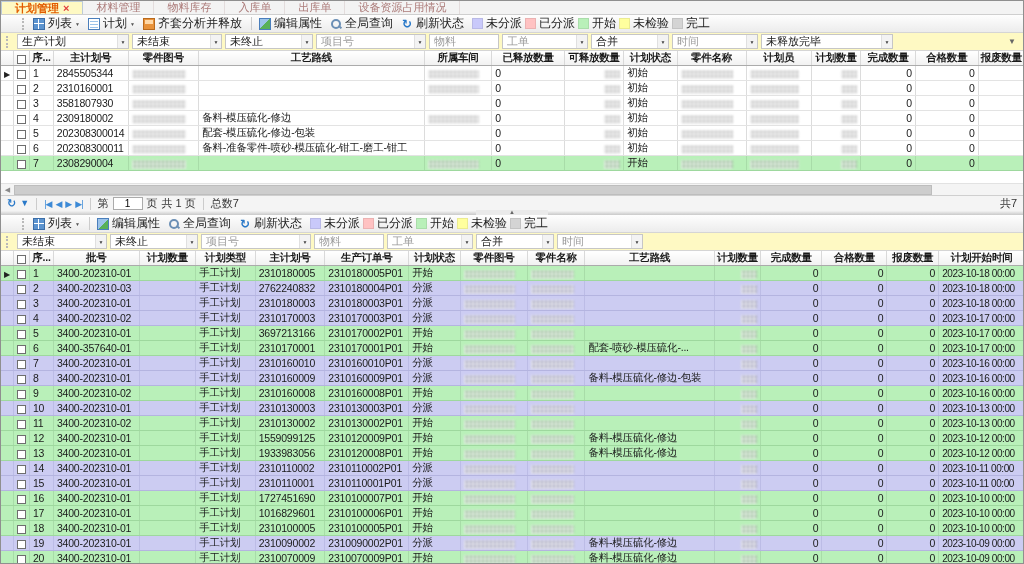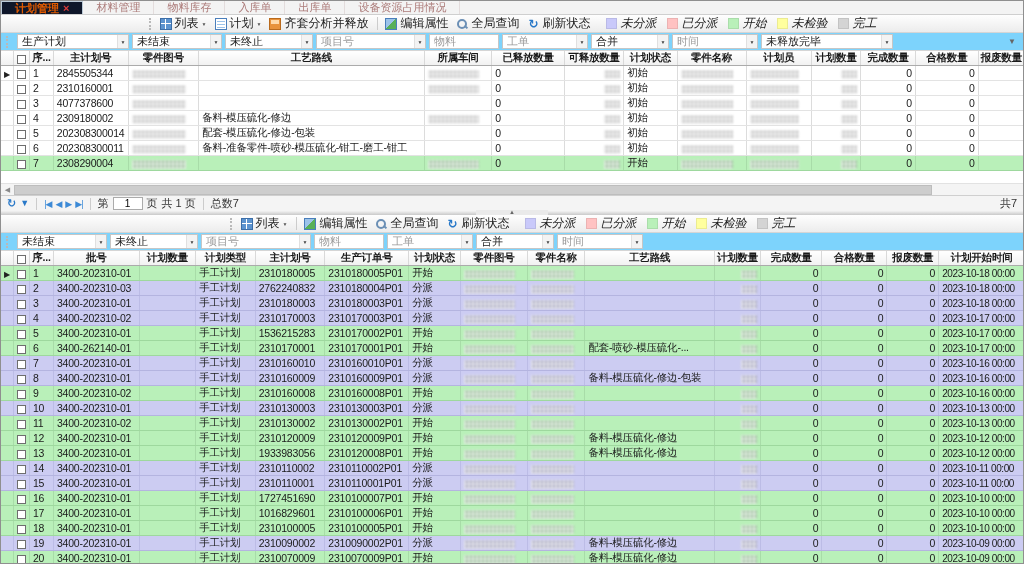--- a/index.html
+++ b/index.html
@@ -3,45 +3,45 @@
 <meta charset="utf-8">
 <title>计划管理</title>
 <style>
   html,body{margin:0;padding:0;background:#d8d8d8;}
   *{box-sizing:border-box;}
   #app{width:1024px;height:564px;background:#f0f0f0;border:1px solid #8f8f8f;overflow:hidden;
        font-family:"Liberation Sans","DejaVu Sans",sans-serif;font-size:11px;color:#1a1a1a;position:relative;}
   
   #tabbar{height:14px;display:flex;align-items:stretch;background:#f3f3f3;border-bottom:1px solid #cfcfcf;font-size:11px;}
   .tab{padding:0 13px;display:flex;align-items:center;color:#ab7a78;border-right:1px solid #e3dcdc;white-space:nowrap;cursor:default;}
-  .tab.active{background:#0f172a;color:#e25b00;font-weight:bold;border:1px solid #bccbd8;border-bottom:none;}
+  .tab.active{background:#fef9c3;color:#e25b00;font-weight:bold;border:1px solid #bccbd8;border-bottom:none;}
   .tclose{color:#e03c3c;margin-left:4px;font-weight:bold;}
   
   .toolbar{height:18px;display:flex;align-items:center;padding:0 20px;background:linear-gradient(#fefefe,#ececec);
-           border-bottom:1px solid #d5d5d5;font-size:12px;white-space:nowrap;justify-content:center;}
+           border-bottom:1px solid #d5d5d5;font-size:12px;white-space:nowrap;}
   .grip{width:3px;height:12px;border-left:2px dotted #b9b9b9;margin:0 5px 0 1px;}
   .tbtn{display:inline-flex;align-items:center;margin:0 5px 0 3px;color:#222;cursor:default;}
   .tsep{width:1px;height:13px;background:#ccc;margin:0 4px;}
   .tcaret{font-size:5px;color:#555;margin-left:3px;}
-  .legend{display:inline-flex;align-items:center;margin-left:11px;color:#222;font-style:italic;}
+  .legend{display:inline-flex;align-items:center;margin-left:3px;color:#222;}
   .swatch{width:11px;height:11px;margin-right:3px;display:inline-block;border:1px solid rgba(0,0,0,.08);}
   .ti{width:12px;height:12px;margin-right:3px;flex:none;display:inline-block;}
   .ti-table{background-color:#5b93cf;box-shadow:inset 0 0 0 1px #3c6ea8;background-image:linear-gradient(#fff,#fff),linear-gradient(#fff,#fff);
             background-size:10px 1px,1px 10px;background-position:1px 5px,5px 1px;background-repeat:no-repeat;}
   .ti-plan{background-color:#fff;box-shadow:inset 0 0 0 1px #4a7ebb;background-image:linear-gradient(#9cc3ea,#9cc3ea),linear-gradient(#9cc3ea,#9cc3ea),linear-gradient(#9cc3ea,#9cc3ea);
            background-size:8px 1px,8px 1px,8px 1px;background-position:2px 3px,2px 6px,2px 9px;background-repeat:no-repeat;}
   .ti-release{background-color:#e8923a;box-shadow:inset 0 0 0 1px #b96a1d;background-image:linear-gradient(#ffd9a8,#ffd9a8);
               background-size:8px 4px;background-position:2px 2px;background-repeat:no-repeat;}
   .ti-edit{background:linear-gradient(135deg,#9cc3ea 50%,#58b058 50%);box-shadow:inset 0 0 0 1px #4a7ebb;}
   .ti-search{position:relative;background:transparent;}
   .ti-search::before{content:"";position:absolute;left:1px;top:1px;width:6px;height:6px;border:2px solid #6b8fb5;border-radius:50%;}
   .ti-search::after{content:"";position:absolute;left:8px;top:8px;width:4px;height:2px;background:#6b8fb5;transform:rotate(45deg);}
   .ti-refresh{background:transparent;color:#2878c8;font-weight:bold;font-size:12px;line-height:12px;text-align:center;}
   
-  .filterbar{height:18px;display:flex;align-items:center;gap:3px;padding:0 4px;background:#7dd3fc;
+  .filterbar{height:18px;display:flex;align-items:center;gap:3px;padding:0 4px;background:#fef9c3;
              border-bottom:1px solid #d5d5d5;position:relative;}
   .combo{display:inline-flex;height:15px;background:#fff;border:1px solid #c6c6c6;align-items:center;
          justify-content:space-between;font-size:11px;padding-left:4px;overflow:hidden;flex:none;}
   .combo .cval{white-space:nowrap;overflow:hidden;}
   .combo .cbtn{width:11px;height:100%;display:flex;align-items:center;justify-content:center;font-size:5px;color:#444;
                border-left:1px solid #e0e0e0;background:#f3f3f3;flex:none;margin-left:3px;}
   .ph .cval{color:#9a9a9a;}
   .funnel{position:absolute;right:7px;color:#666;font-size:8px;}
   
   .gridwrap{background:#fff;overflow:hidden;width:1024px;}
@@ -258,21 +258,21 @@
             <td><span class="redact"></span></td>
             <td class="ar"><span class="redact rnum"></span></td>
             <td class="ar">0</td>
             <td class="ar">0</td>
             <td></td>
           </tr>
           <tr class="row-normal">
             <td></td>
             <td><span class="cbx"></span></td>
             <td>3</td>
-            <td>4077378600</td>
+            <td>3581807930</td>
             <td><span class="redact"></span></td>
             <td></td>
             <td></td>
             <td>0</td>
             <td class="ar"><span class="redact rnum"></span></td>
             <td>初始</td>
             <td><span class="redact"></span></td>
             <td><span class="redact"></span></td>
             <td class="ar"><span class="redact rnum"></span></td>
             <td class="ar">0</td>
@@ -572,37 +572,37 @@
             <td class="ar">0</td>
             <td>2023-10-17 00:00</td>
           </tr>
           <tr class="row-started">
             <td></td>
             <td><span class="cbx"></span></td>
             <td>5</td>
             <td>3400-202310-01</td>
             <td></td>
             <td>手工计划</td>
-            <td>1536215283</td>
+            <td>3697213166</td>
             <td>2310170002P01</td>
             <td>开始</td>
             <td><span class="redact"></span></td>
             <td><span class="redact"></span></td>
             <td></td>
             <td class="ar"><span class="redact rnum"></span></td>
             <td class="ar">0</td>
             <td class="ar">0</td>
             <td class="ar">0</td>
             <td>2023-10-17 00:00</td>
           </tr>
           <tr class="row-started">
             <td></td>
             <td><span class="cbx"></span></td>
             <td>6</td>
-            <td>3400-262140-01</td>
+            <td>3400-357640-01</td>
             <td></td>
             <td>手工计划</td>
             <td>2310170001</td>
             <td>2310170001P01</td>
             <td>开始</td>
             <td><span class="redact"></span></td>
             <td><span class="redact"></span></td>
             <td>配套-喷砂-模压硫化-...</td>
             <td class="ar"><span class="redact rnum"></span></td>
             <td class="ar">0</td>
@@ -705,21 +705,21 @@
             <td class="ar">0</td>
             <td>2023-10-13 00:00</td>
           </tr>
           <tr class="row-started">
             <td></td>
             <td><span class="cbx"></span></td>
             <td>12</td>
             <td>3400-202310-01</td>
             <td></td>
             <td>手工计划</td>
-            <td>2310120009</td>
+            <td>1559099125</td>
             <td>2310120009P01</td>
             <td>开始</td>
             <td><span class="redact"></span></td>
             <td><span class="redact"></span></td>
             <td>备料-模压硫化-修边</td>
             <td class="ar"><span class="redact rnum"></span></td>
             <td class="ar">0</td>
             <td class="ar">0</td>
             <td class="ar">0</td>
             <td>2023-10-12 00:00</td>

